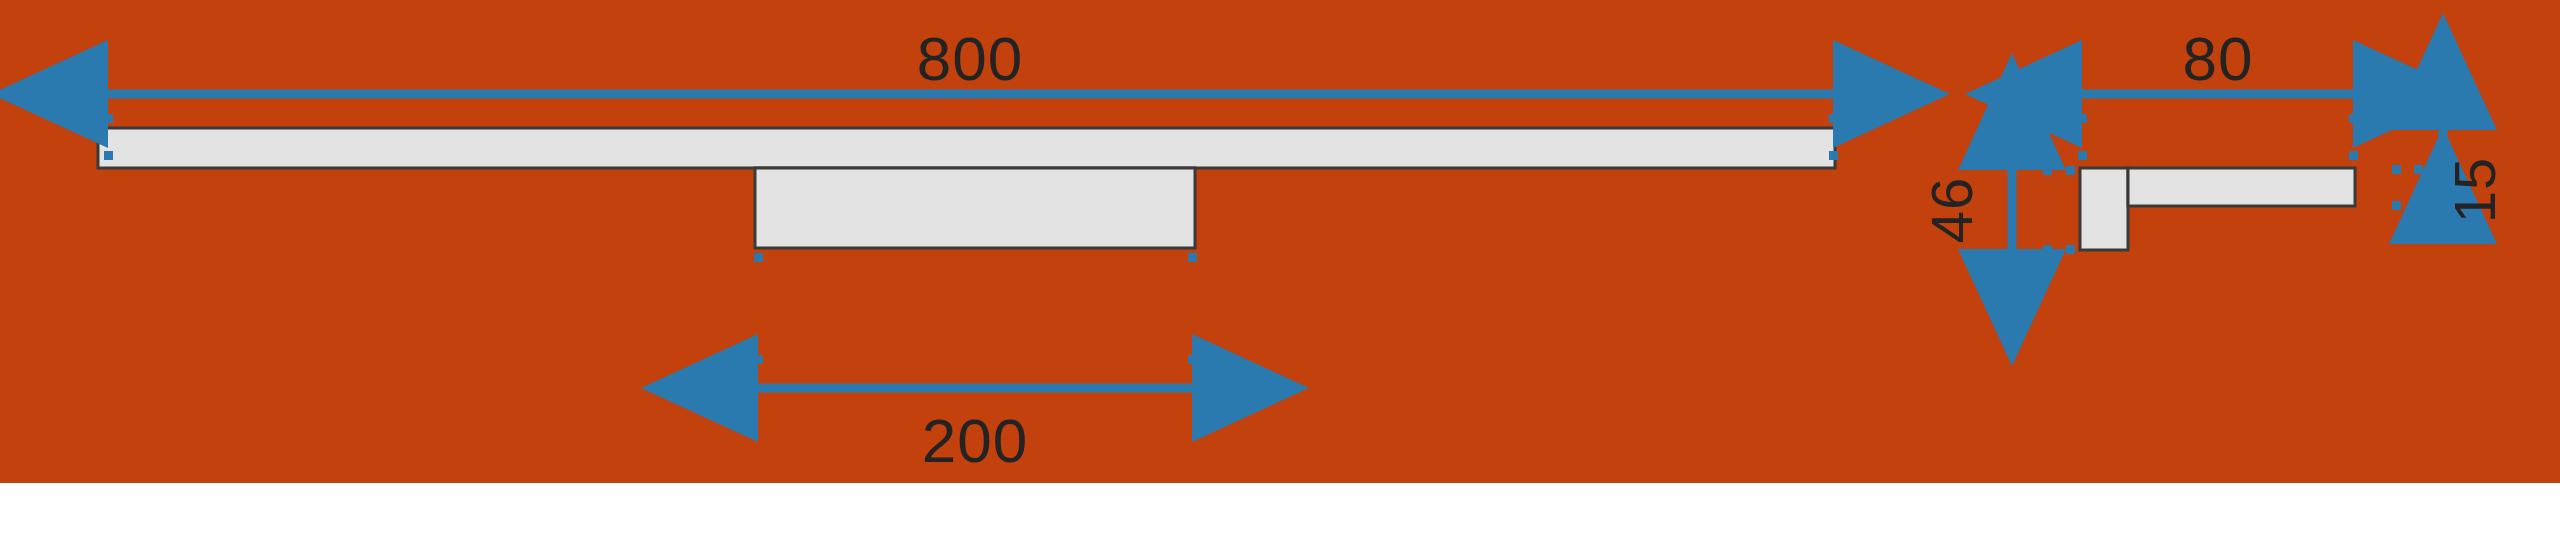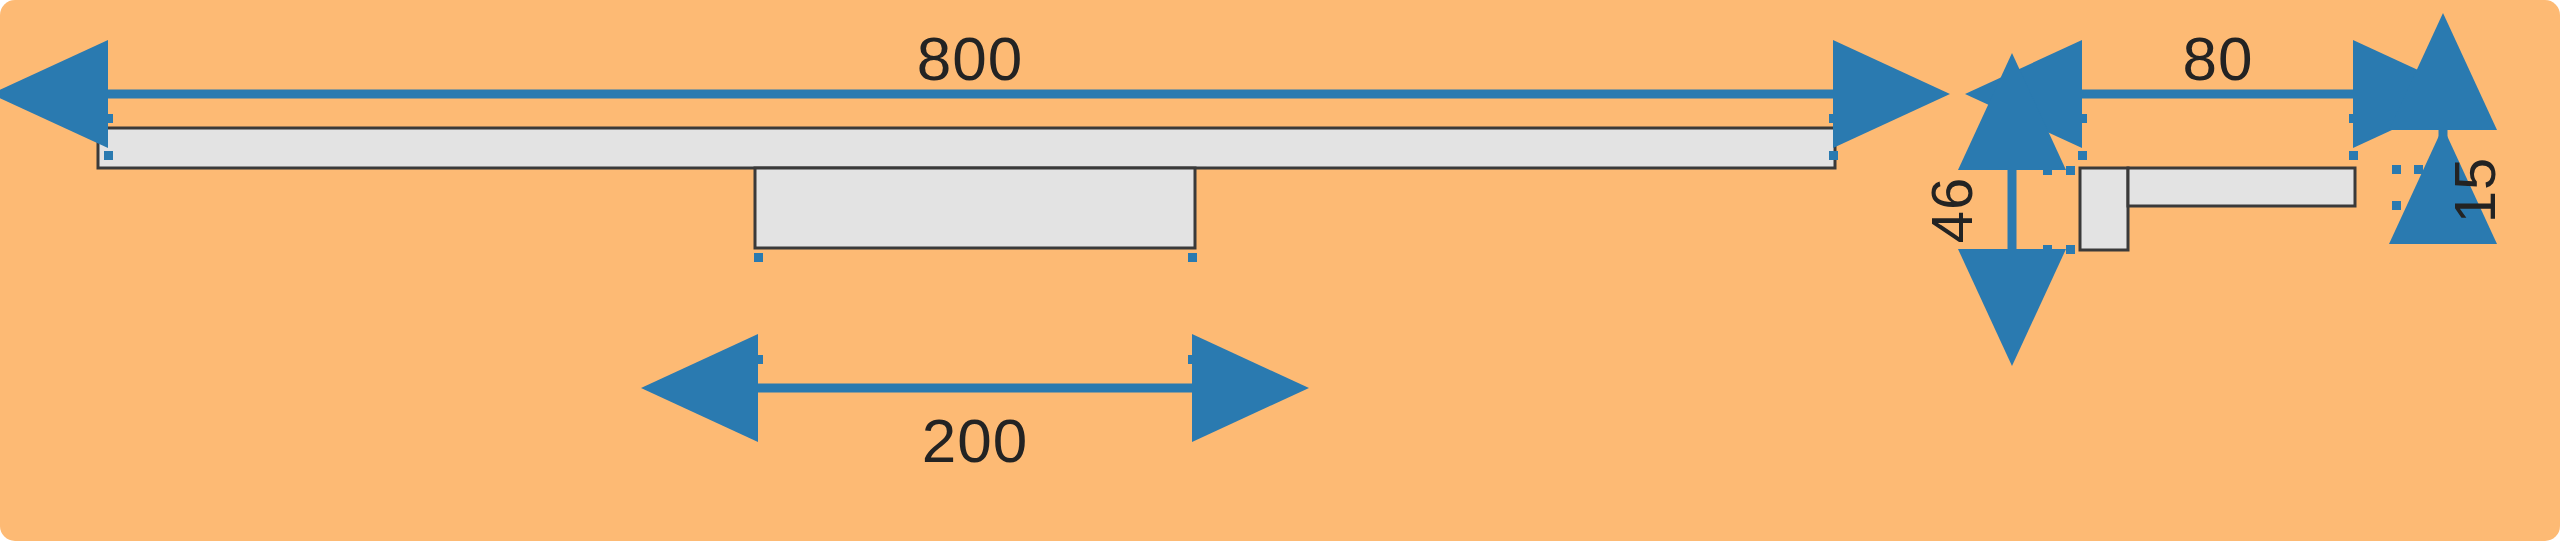--- a/index.html
+++ b/index.html
@@ -7,24 +7,23 @@
     margin: 0;
     padding: 0;
     background: #ffffff;
   }
   body {
     font-family: "Liberation Sans", sans-serif;
   }
   #stage {
     position: relative;
     width: 2560px;
-    height: 541px;
-    background: #fdba74;
+    height: 483px;
+    background: #c2410c;
     overflow: hidden;
-    border-radius: 15px;
   }
   #stage svg {
     position: absolute;
     left: 0;
     top: 0;
     width: 2560px;
     height: 541px;
     display: block;
   }
   .dim-text {

